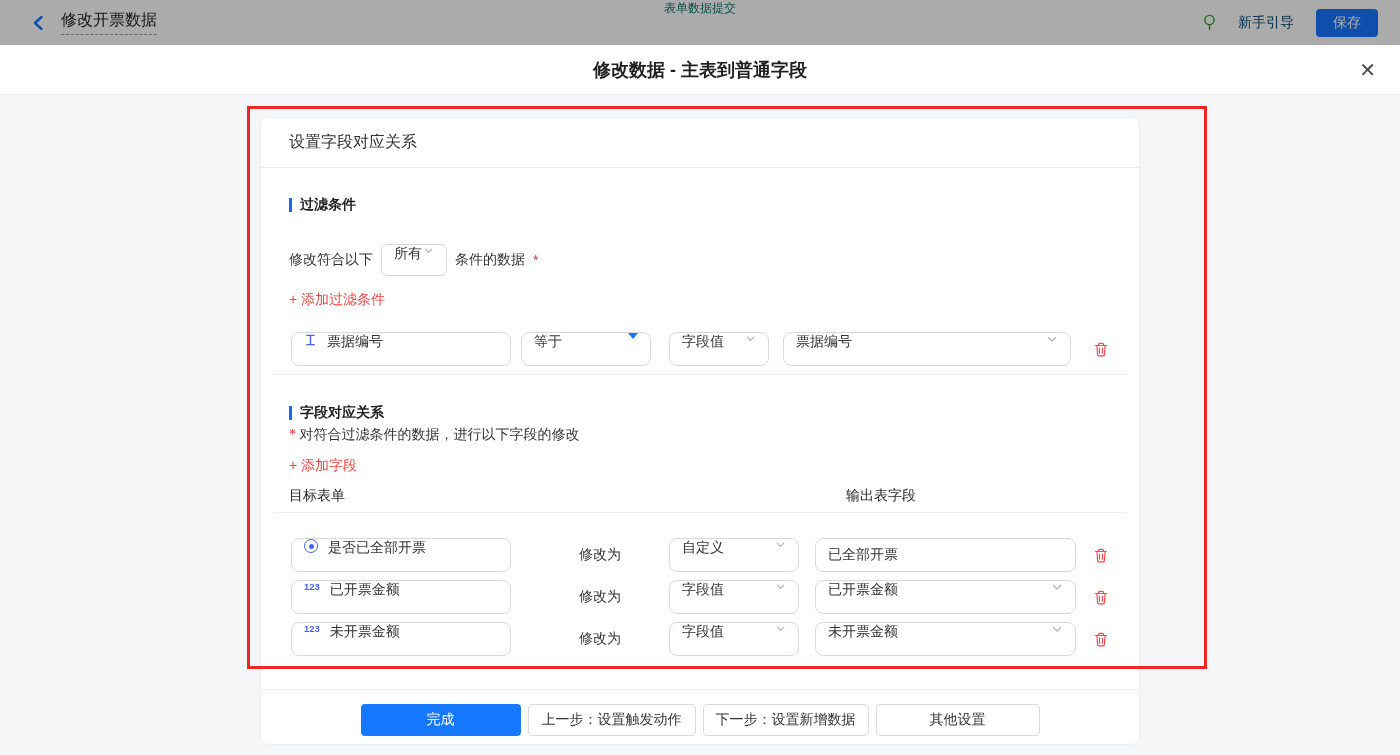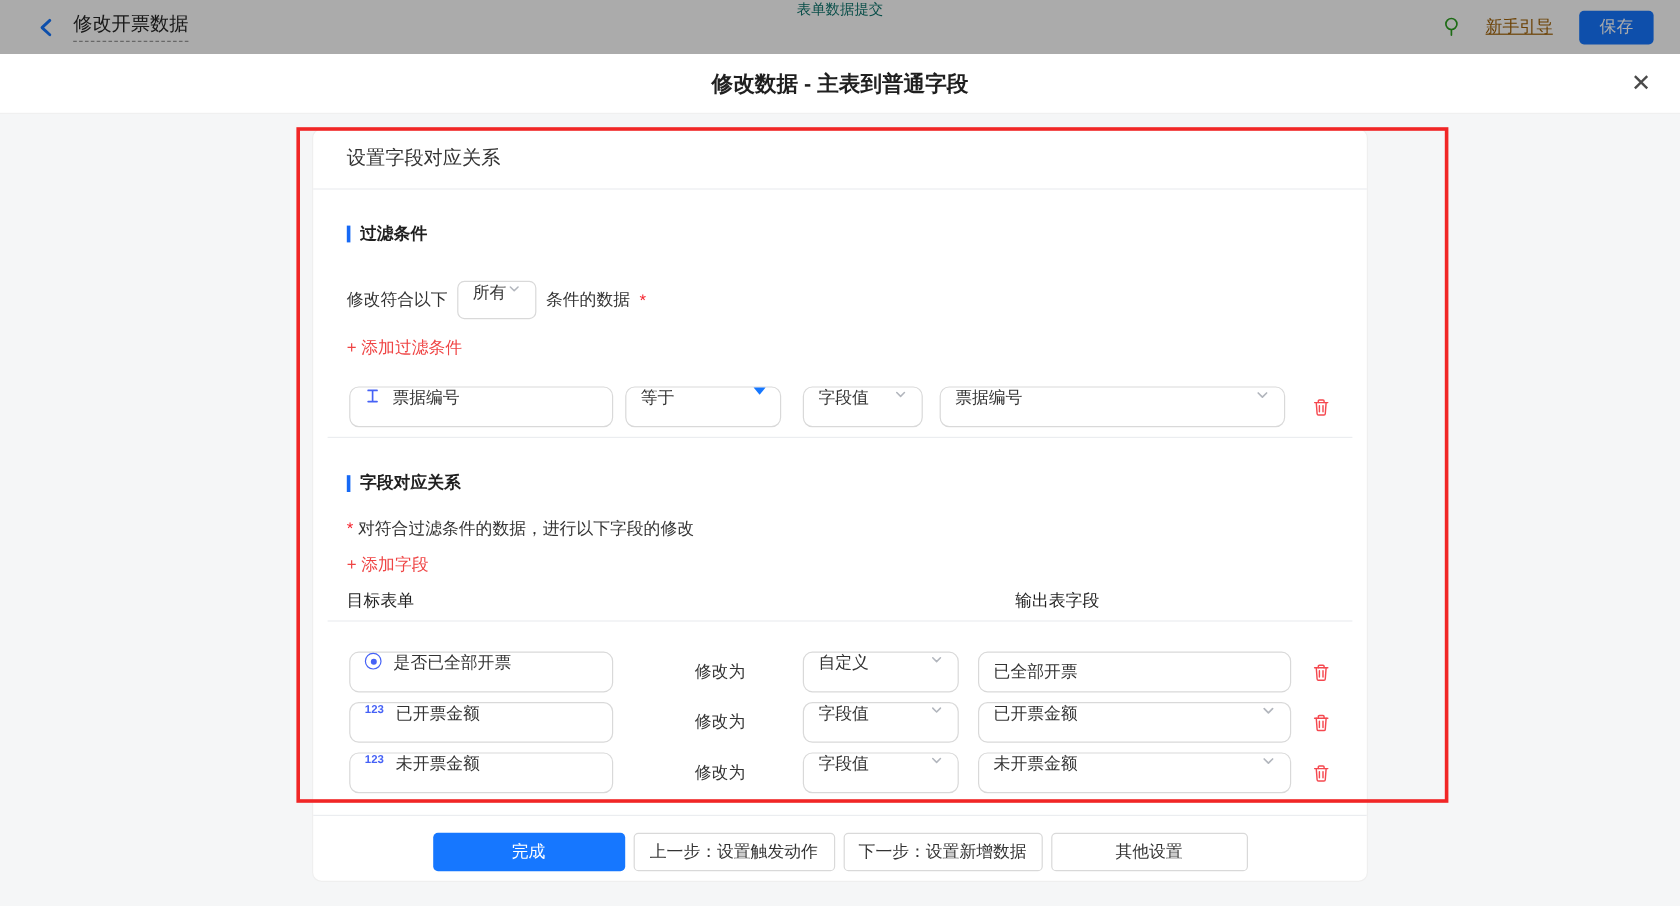--- a/index.html
+++ b/index.html
@@ -8,31 +8,31 @@
   .screen { position:relative; width:1400px; height:755px; background:#fff; overflow:hidden; }
 
   
   .topbar { position:relative; height:45px; background:#fff; display:flex; justify-content:space-between; padding:0 22px 0 31px; }
   .topbar::after { content:''; position:absolute; inset:0; background:rgba(0,0,0,0.33); pointer-events:none; }
   .topbar-left { display:flex; align-items:center; }
   .back-icon { display:inline-flex; margin-right:16px; cursor:pointer; }
   .back-label { font-size:16px; color:#262626; border-bottom:1px dashed #9a9a9a; padding-bottom:3px; }
   .topbar-title { position:absolute; left:50%; transform:translateX(-50%); font-size:12px; color:#0f766e; }
   .topbar-right { display:flex; align-items:center; }
-  .guide { display:flex; align-items:center; gap:22px; color:#a16207; margin-right:22px; cursor:pointer;text-decoration:underline; }
+  .guide { display:flex; align-items:center; gap:22px; color:#0c4a6e; margin-right:22px; cursor:pointer; }
   .save-btn { width:62px; height:28px; border:none; border-radius:4px; background:#1677ff; color:#fff; font-size:14px; cursor:pointer; }
 
   
   .modal-header { position:relative; height:50px; background:#fff; border-bottom:1px solid #f0f0f0; display:flex; align-items:center; justify-content:center; }
   .modal-title { font-size:18px; font-weight:bold; color:#1f1f1f; }
   .close-btn { position:absolute; right:24px; top:50%; transform:translateY(-50%); font-size:20px; color:#4a4a4a; cursor:pointer; line-height:1; }
 
   
   .modal-body { height:660px; background:#f5f6f7; }
-  .card { width:880px; height:628px; margin:0 auto; position:relative; top:12px; background:#fff; border-radius:8px; border:1px solid #efefef; }
+  .card { width:880px; height:628px; margin:0 auto; position:relative; top:22px; background:#fff; border-radius:8px; border:1px solid #efefef; }
   .card-header { height:50px; padding:0 28px; display:flex; align-items:center; font-size:16px; color:#333; border-bottom:1px solid #ebedf0; }
   .card-content { height:521px; padding:0 28px; overflow:hidden; }
 
   .section-title { display:flex; align-items:center; margin-top:28px; }
   .section-title .bar { width:3px; height:14px; background:#1669f5; margin-right:8px; }
   .section-title .txt { font-size:14px; font-weight:bold; color:#1f1f1f; }
   .section-title.second { margin-top:29px; }
 
   .cond-line { display:flex; align-items:center; gap:8px; margin-top:29px; height:34px; }
   .req { color:#f5222d; }
@@ -49,21 +49,21 @@
   .value-select-f { margin-left:14px; width:288px; }
   .type-select { width:130px; }
   .value-wide { margin-left:16px; width:261px; }
   .value-input { margin-left:16px; width:261px; height:34px; border:1px solid #d9d9d9; border-radius:8px; padding:0 12px; font-size:14px; color:#333; font-family:inherit; outline:none; background:#fff; }
   .trash { margin-left:22px; display:inline-flex; cursor:pointer; }
   .trash.m { margin-left:17px; }
 
   .caret-down { width:0; height:0; border-left:5px solid transparent; border-right:5px solid transparent; border-top:6px solid #1677ff; }
 
   .group-divider { margin:8px -16px 0; border-top:1px solid #ebedf0; }
-  .desc { margin-top:19px; line-height:18px; color:#333; }
+  .desc { margin-top:4px; line-height:18px; color:#333;font-family:Liberation Serif, serif; }
   .table-head { position:relative; margin-top:12px; height:17px; font-weight:500; color:#1f1f1f; }
   .table-head .col-right { position:absolute; left:557px; top:0; }
   .head-divider { margin:8px -16px 0; border-top:1px solid #ebedf0; }
 
   .map-row { display:flex; align-items:center; height:34px; margin-top:8px; }
   .map-row.first { margin-top:25px; }
   .mid-label { margin-left:68px; width:90px; color:#333; }
 
   .radio-icon { width:14px; height:14px; min-width:14px; border:1.5px solid #4662f6; border-radius:50%; display:inline-flex; align-items:center; justify-content:center; }
   .radio-icon::after { content:''; width:5px; height:5px; border-radius:50%; background:#4662f6; }

